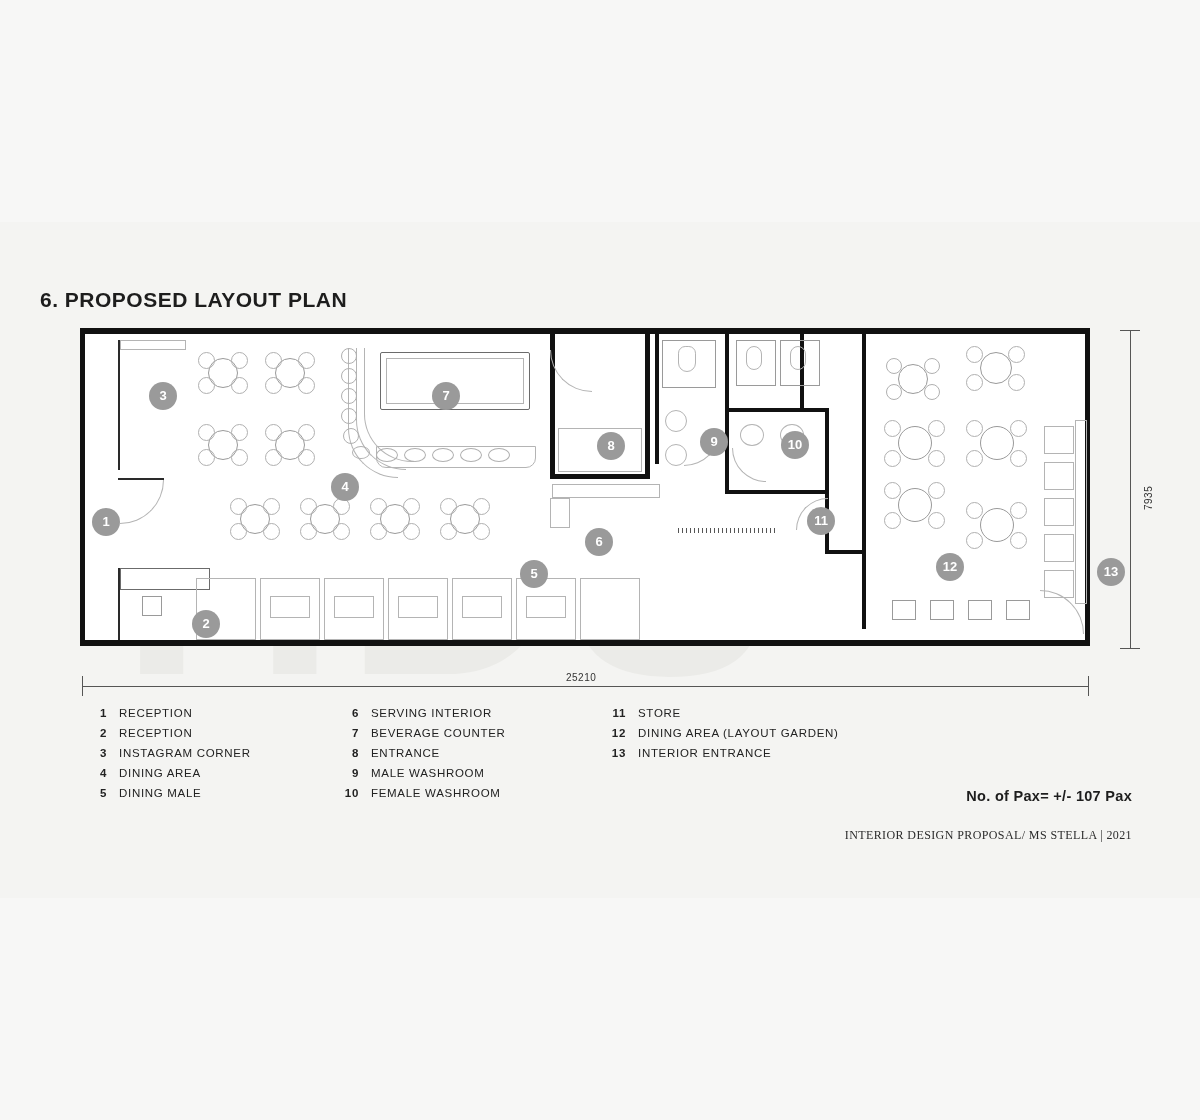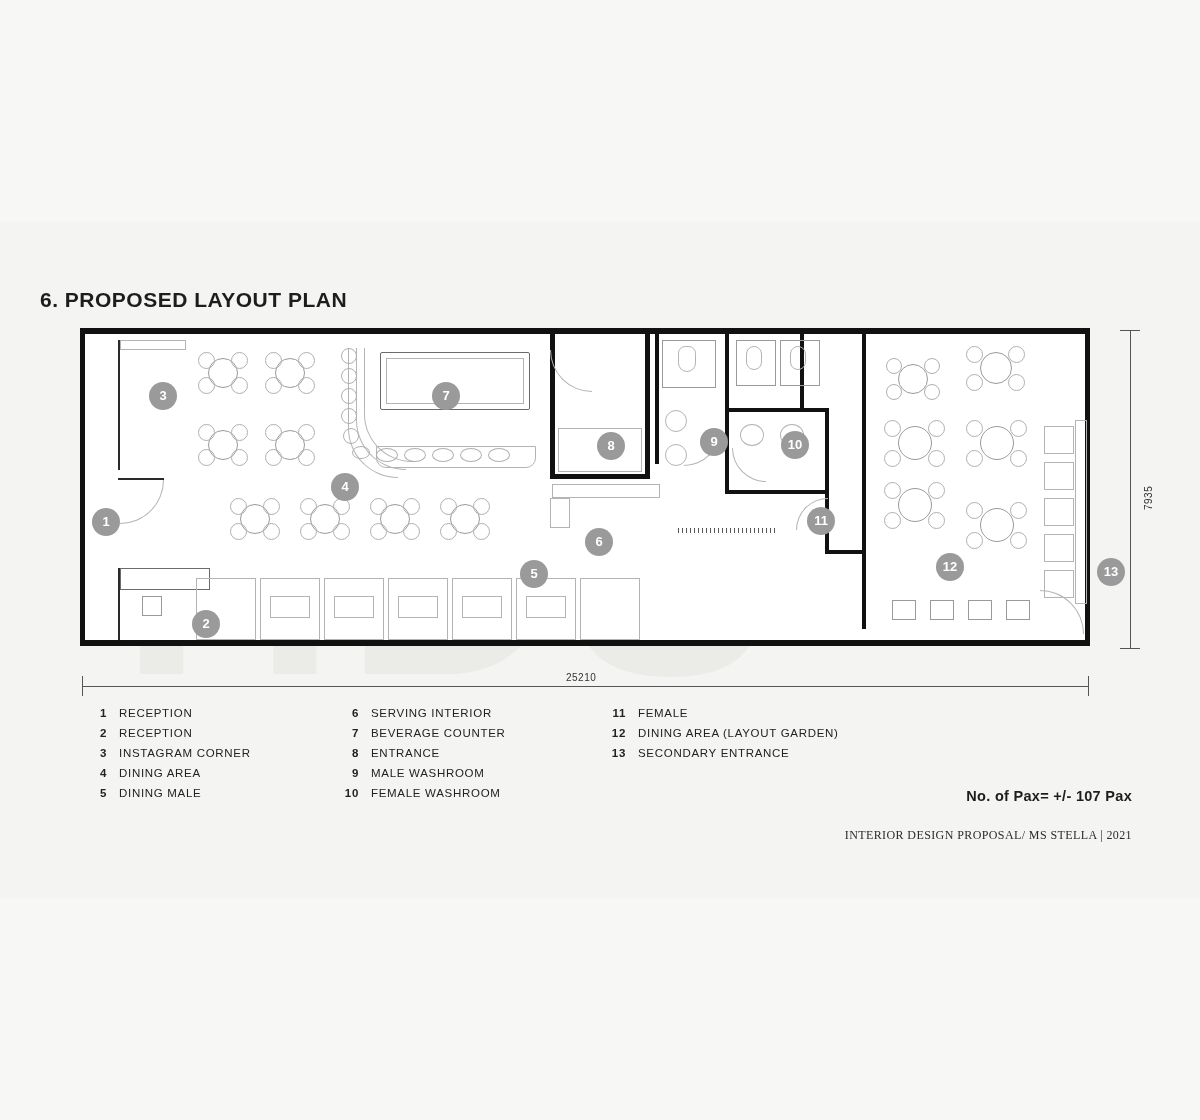--- a/index.html
+++ b/index.html
@@ -461,29 +461,29 @@
           <span>MALE WASHROOM</span>
         </div>
         <div class="legend-item">
           <span class="legend-num">10</span>
           <span>FEMALE WASHROOM</span>
         </div>
       </div>
       <div class="legend-col c3">
         <div class="legend-item">
           <span class="legend-num">11</span>
-          <span>FEMALE</span>
+          <span>STORE</span>
         </div>
         <div class="legend-item">
           <span class="legend-num">12</span>
           <span>DINING AREA (LAYOUT GARDEN)</span>
         </div>
         <div class="legend-item">
           <span class="legend-num">13</span>
-          <span>SECONDARY ENTRANCE</span>
+          <span>INTERIOR ENTRANCE</span>
         </div>
       </div>
     </div>
   </div>
 
   <div class="pax">No. of Pax= +/- 107 Pax</div>
   <div class="footer">INTERIOR DESIGN PROPOSAL/ MS STELLA | 2021</div>
 </div>
 
 </body></html>

